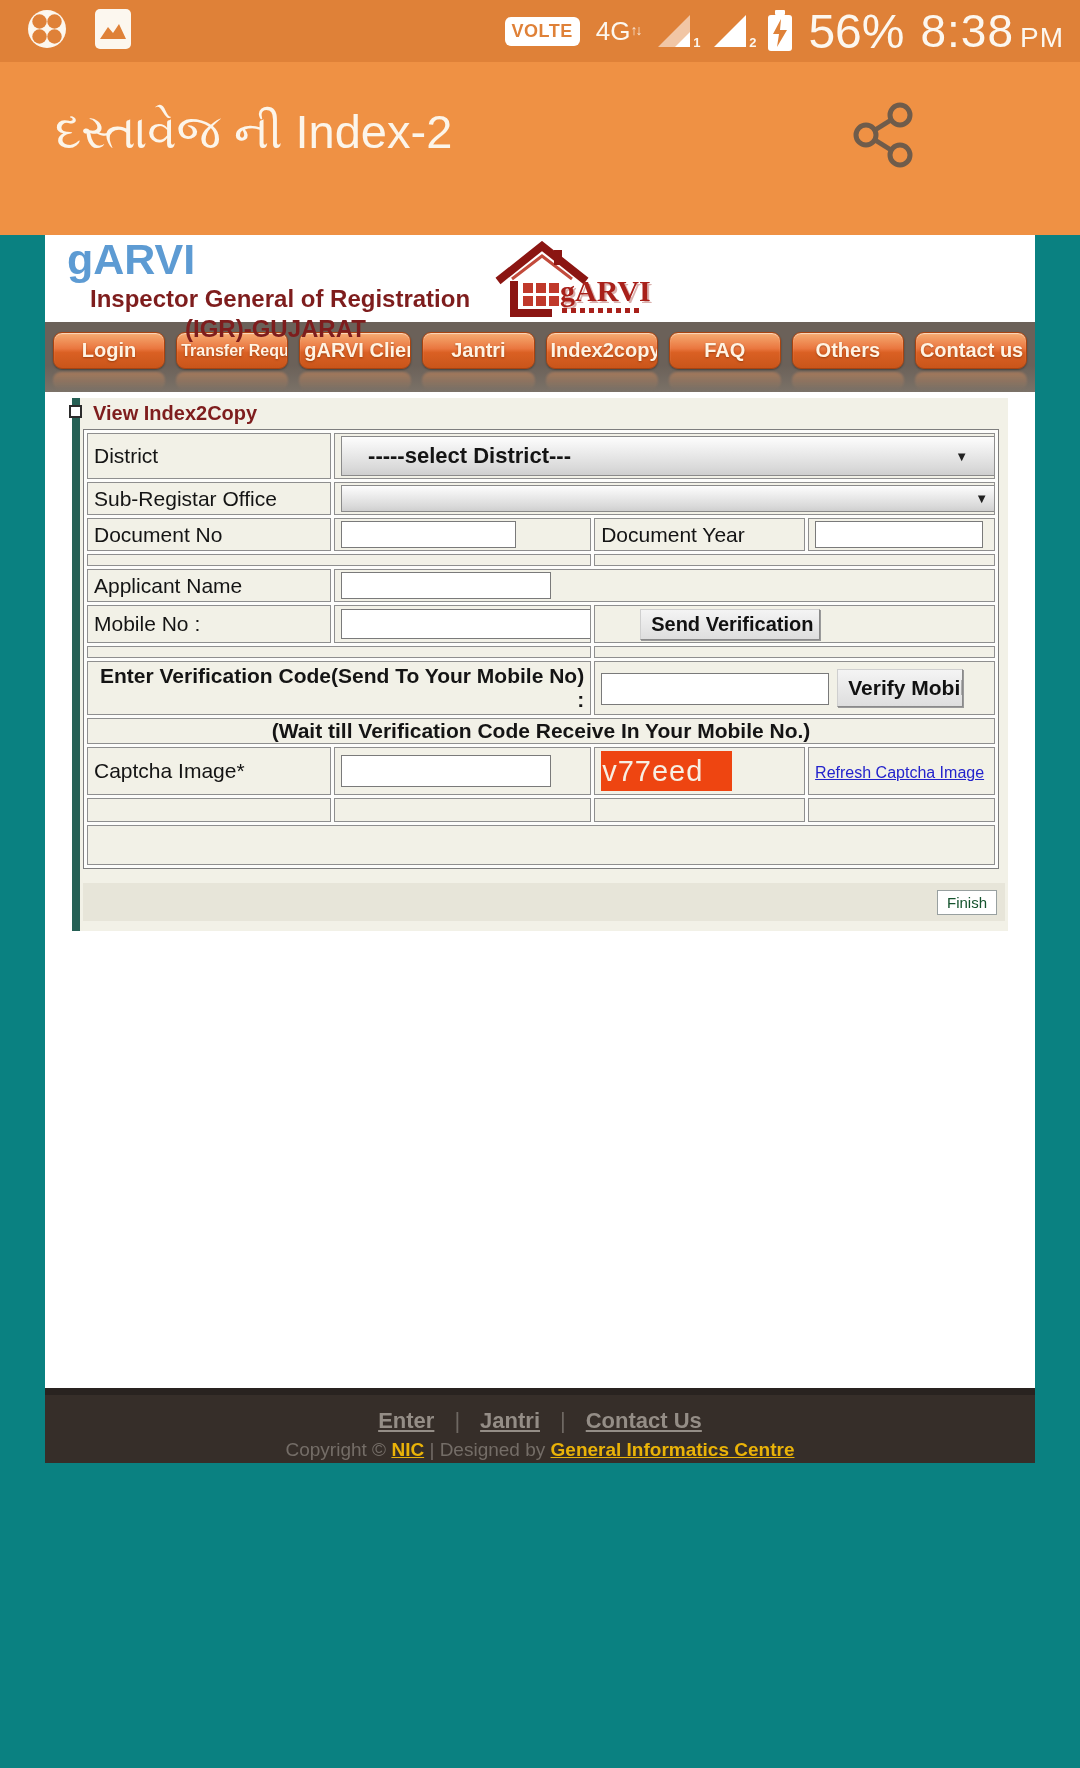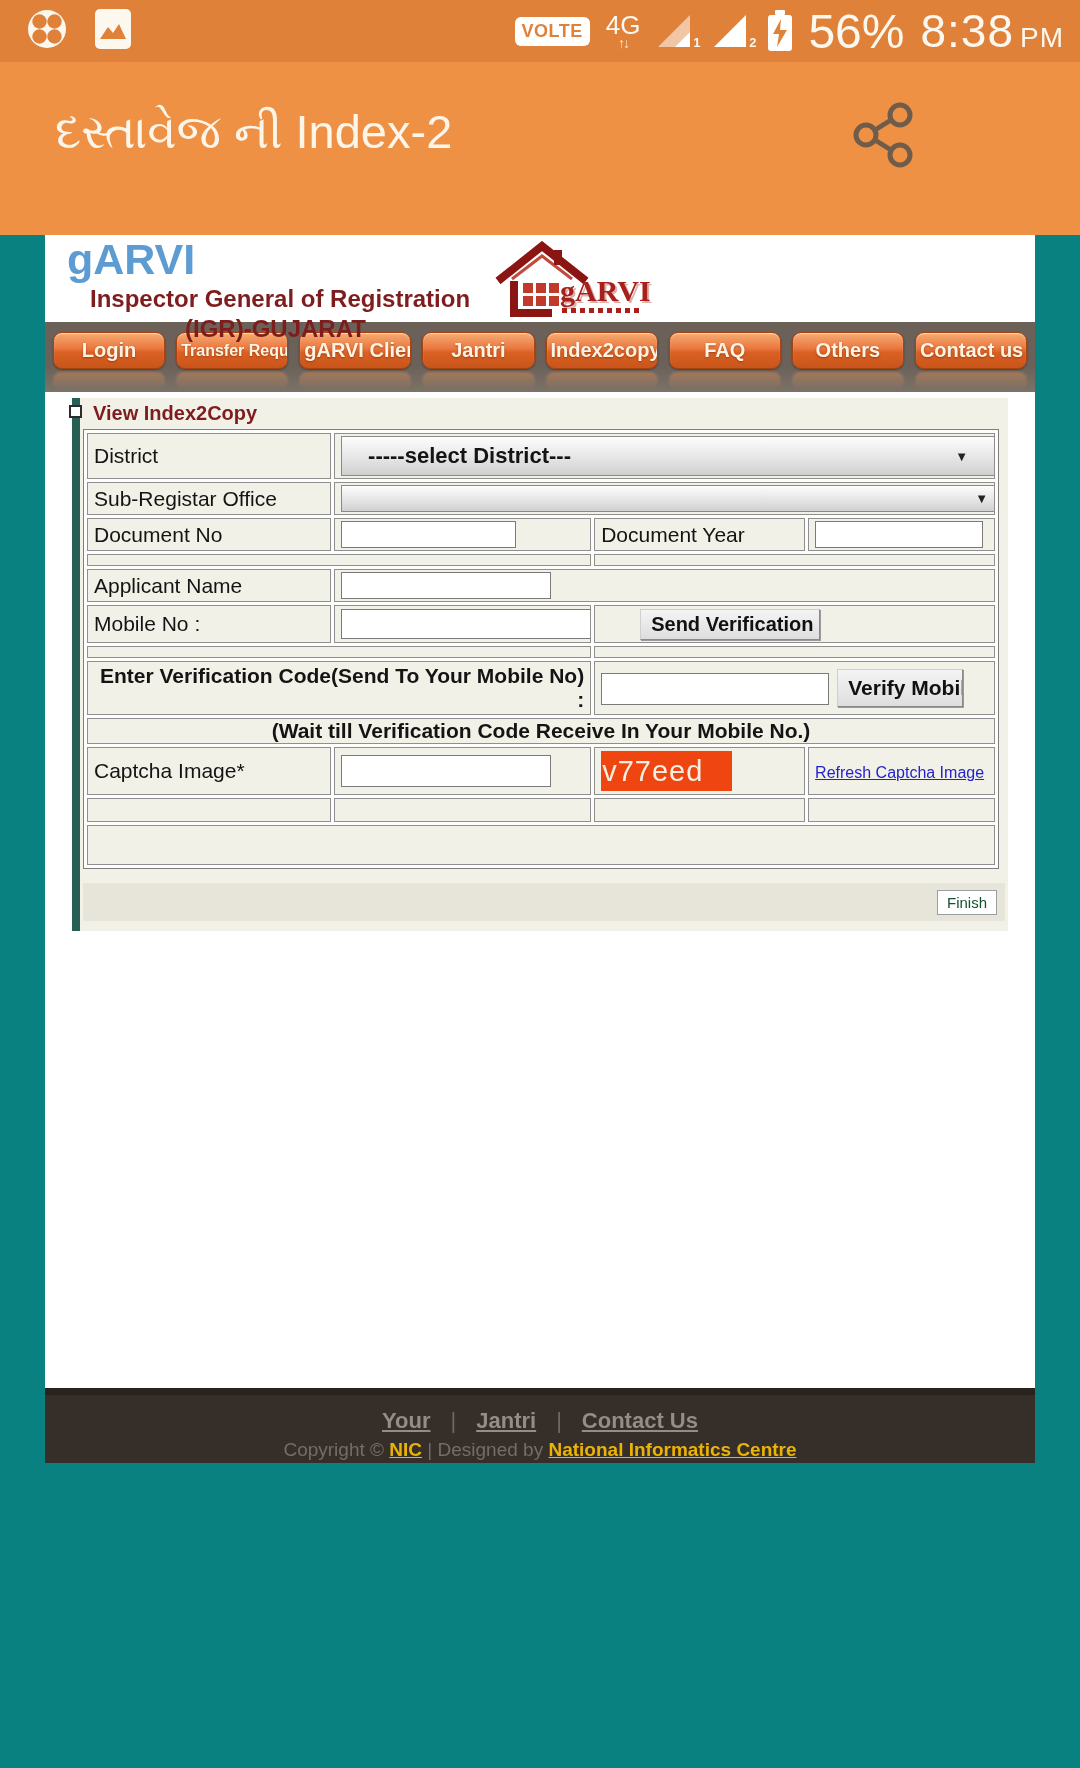--- a/index.html
+++ b/index.html
@@ -6,21 +6,21 @@
   .screen{position:relative;width:1080px;height:1768px;background:#0A8181;
     font-family:"Liberation Sans",sans-serif;overflow:hidden;}
 
   
   .statusbar{position:absolute;top:0;left:0;width:1080px;height:62px;background:#DF8138;
     display:flex;align-items:center;color:#FCF7EF;}
   .sb-left{display:flex;align-items:center;gap:26px;padding-left:26px;}
   .sb-right{margin-left:auto;display:flex;align-items:center;gap:16px;padding-right:16px;}
   .volte-badge{background:#fff;color:#DF8138;font-weight:bold;font-size:18px;
     padding:4px 7px;border-radius:6px;letter-spacing:.5px;}
-  .net4g{display:flex;flex-direction:column;align-items:center;line-height:1;}
+  .net4g{display:flex;flex-direction:row;align-items:center;line-height:1;}
   .net4g .g{font-size:26px;}
   .net4g .arrows{font-size:14px;opacity:.85;margin-top:-2px;letter-spacing:-2px;}
   .sig{position:relative;width:40px;height:36px;}
   .sig .t1{position:absolute;bottom:2px;right:6px;width:0;height:0;
     border-left:32px solid transparent;border-bottom:32px solid rgba(255,255,255,.55);}
   .sig .t2{position:absolute;bottom:2px;right:6px;width:0;height:0;
     border-left:15px solid transparent;border-bottom:15px solid #fff;}
   .sig.full .t1{border-bottom-color:#fff;}
   .sig .num{position:absolute;bottom:-1px;right:-4px;font-size:13px;font-weight:bold;}
   .battery{position:relative;width:24px;height:36px;background:#fff;border-radius:3px;margin-top:3px;}
@@ -336,23 +336,23 @@
 
         <div class="finish-strip">
           <button class="finish-btn">Finish</button>
         </div>
       </div>
     </div>
   </div>
 
   <div class="footer">
     <div class="flinks">
-      <a>Your</a><span class="sep">|</span><a>Jantri</a><span class="sep">|</span><a>Contact Us</a>
+      <a>Enter</a><span class="sep">|</span><a>Jantri</a><span class="sep">|</span><a>Contact Us</a>
     </div>
     <div class="fcopy">
       <span>Copyright ©</span>
       <a>NIC</a>
       <span>| Designed by</span>
-      <a>National Informatics Centre</a>
+      <a>General Informatics Centre</a>
     </div>
   </div>
 
 </div>
 
 </body></html>

